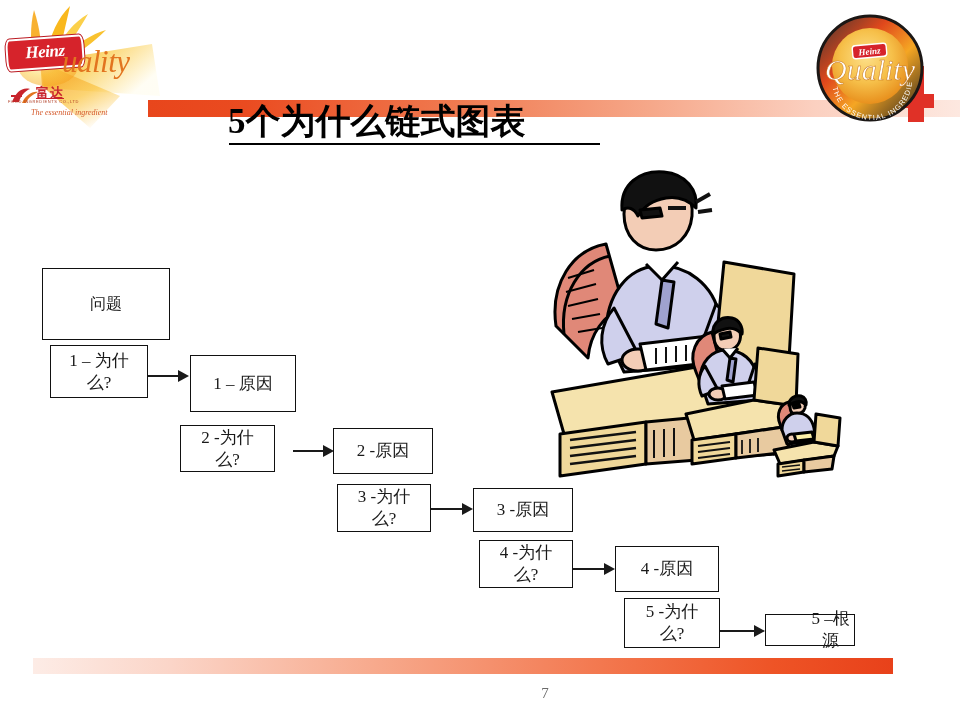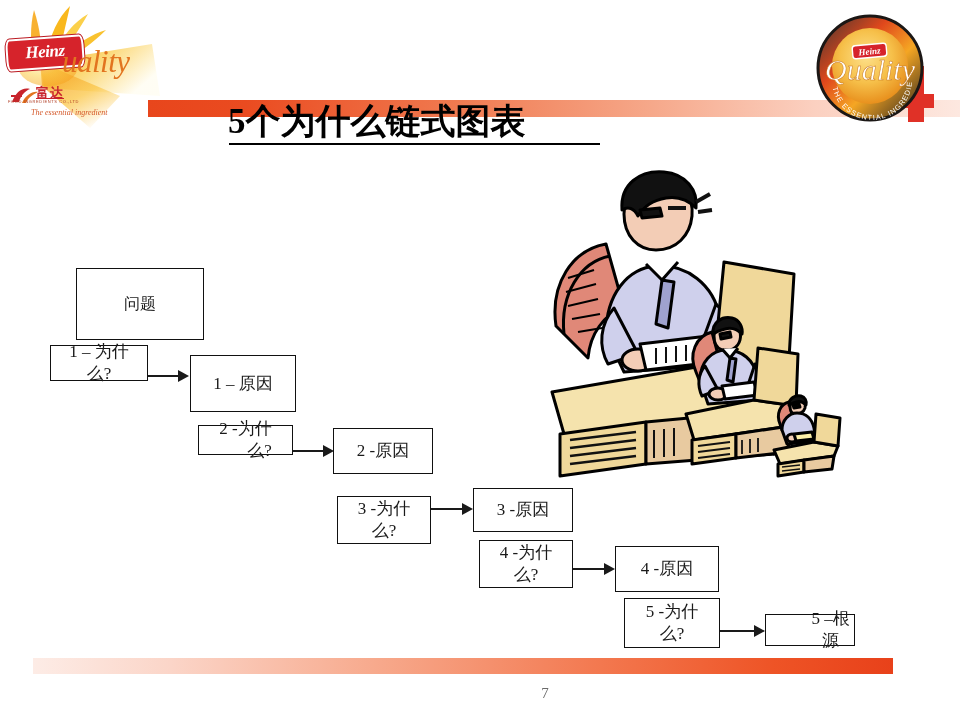--- a/index.html
+++ b/index.html
@@ -428,37 +428,37 @@
         <g stroke="#111" stroke-width="1.6">
           <path d="M254,309 L272,307"></path>
             <path d="M254,313 L272,311"></path>
         </g>
       </g>
     </svg>
   </div>
 
   <div>
 
-    <div class="dbox problem" style="left:42px; top:268px; width:128px; height:72px;margin-left:34px;">
+    <div class="dbox problem" style="left:42px; top:268px; width:128px; height:72px;">
       <span>问题</span>
     </div>
 
-    <div class="dbox why" style="left:50px; top:345px; width:98px; height:36px; white-space:pre-line;">1 – 为什
+    <div class="dbox why" style="left:50px; top:345px; width:98px; height:53px; white-space:pre-line;">1 – 为什
 么?</div>
     <div class="arrow-line" style="left:148px; top:375px; width:32px;"></div>
     <div class="arrow-head" style="left:178px; top:370px;"></div>
     <div class="dbox cause" style="left:190px; top:355px; width:106px; height:57px;">1 – 原因</div>
 
-    <div class="dbox why" style="left:198px; top:425px; width:95px; height:30px; white-space:pre-line;text-align:right;">2 -为什
+    <div class="dbox why" style="left:180px; top:425px; width:95px; height:47px; white-space:pre-line;">2 -为什
 么?</div>
     <div class="arrow-line" style="left:293px; top:450px; width:32px;"></div>
     <div class="arrow-head" style="left:323px; top:445px;"></div>
     <div class="dbox cause" style="left:333px; top:428px; width:100px; height:46px;">2 -原因</div>
 
-    <div class="dbox why" style="left:337px; top:496px; width:94px; height:48px; white-space:pre-line;">3 -为什
+    <div class="dbox why" style="left:337px; top:484px; width:94px; height:48px; white-space:pre-line;">3 -为什
 么?</div>
     <div class="arrow-line" style="left:431px; top:508px; width:33px;"></div>
     <div class="arrow-head" style="left:462px; top:503px;"></div>
     <div class="dbox cause" style="left:473px; top:488px; width:100px; height:44px;">3 -原因</div>
 
     <div class="dbox why" style="left:479px; top:540px; width:94px; height:48px; white-space:pre-line;">4 -为什
 么?</div>
     <div class="arrow-line" style="left:573px; top:568px; width:33px;"></div>
     <div class="arrow-head" style="left:604px; top:563px;"></div>
     <div class="dbox cause" style="left:615px; top:546px; width:104px; height:46px;">4 -原因</div>

